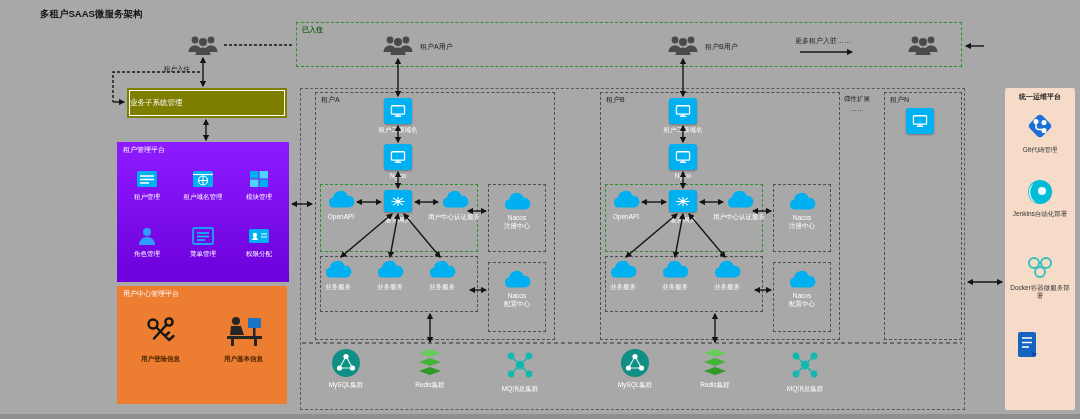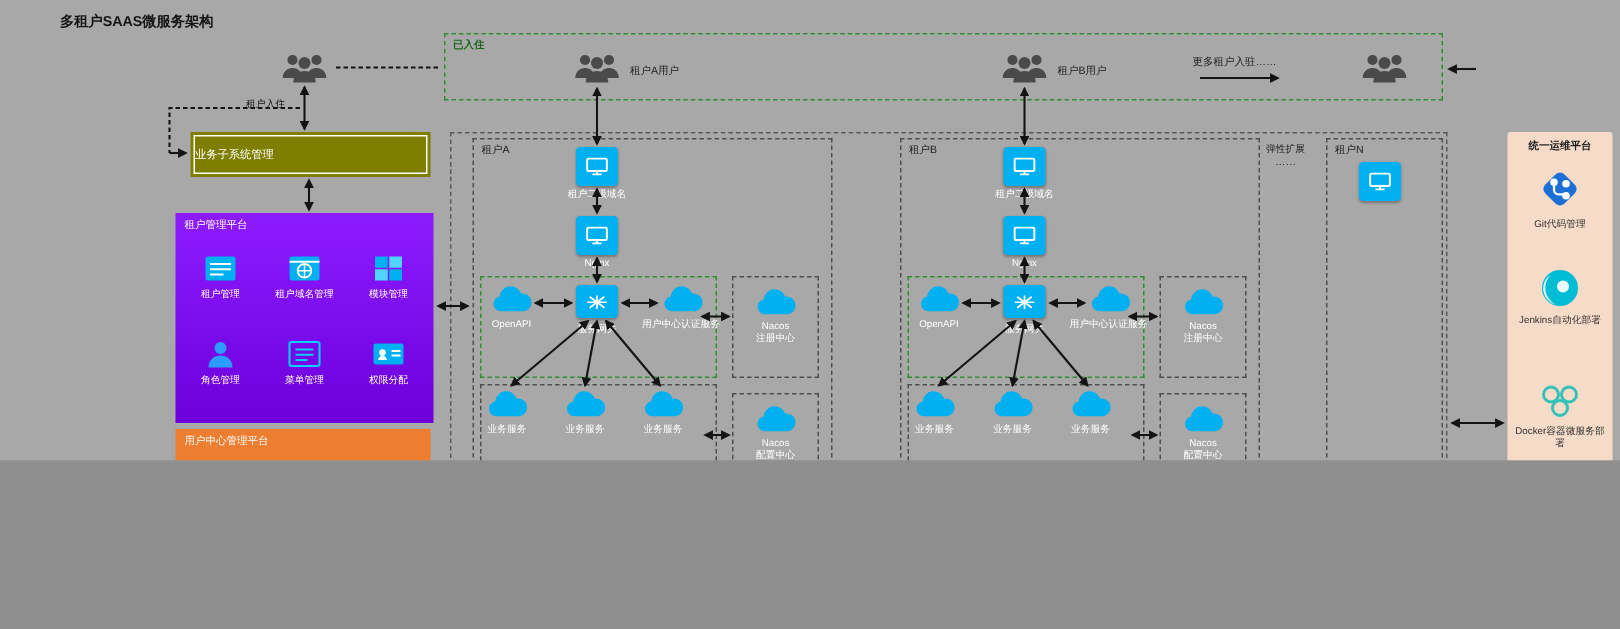--- a/index.html
+++ b/index.html
@@ -1,17 +1,17 @@
 <!DOCTYPE html>
 <html><head>
 <meta charset="utf-8">
 <style>
   *{margin:0;padding:0;box-sizing:border-box}
   body{background:#8f8f8f;font-family:"Liberation Sans","DejaVu Sans",sans-serif}
-  #canvas{position:relative;width:1080px;height:307px;background:#a8a8a8;overflow:hidden}
+  #canvas{position:relative;width:1080px;height:414px;background:#a8a8a8;overflow:hidden}
   .abs{position:absolute}
   .title{position:absolute;font-size:9.5px;font-weight:bold;color:#141414;white-space:nowrap}
   .lbl{position:absolute;font-size:6.5px;line-height:1.25;color:#fff;text-align:center;white-space:pre-line}
   .dlbl{position:absolute;font-size:7px;color:#1c1c1c;white-space:nowrap}
   .glbl{position:absolute;font-size:7px;color:#1d651d;white-space:nowrap;font-weight:bold}
   .dashbox{position:absolute;border:1px dashed #4f4f4f}
   .greenb{border-color:#2f8f2f}
   .onboard{position:absolute;border:1px dashed #2f8f2f}
   .tile{position:absolute;width:28px;height:26px;background:#00b0f0;border-radius:3px;display:flex;align-items:center;justify-content:center;box-shadow:0 1px 2px rgba(0,0,0,.3)}
   .badge{position:absolute;font-size:6.5px;color:#111;background:#a8a8a8;padding:1px 2px;white-space:nowrap}

